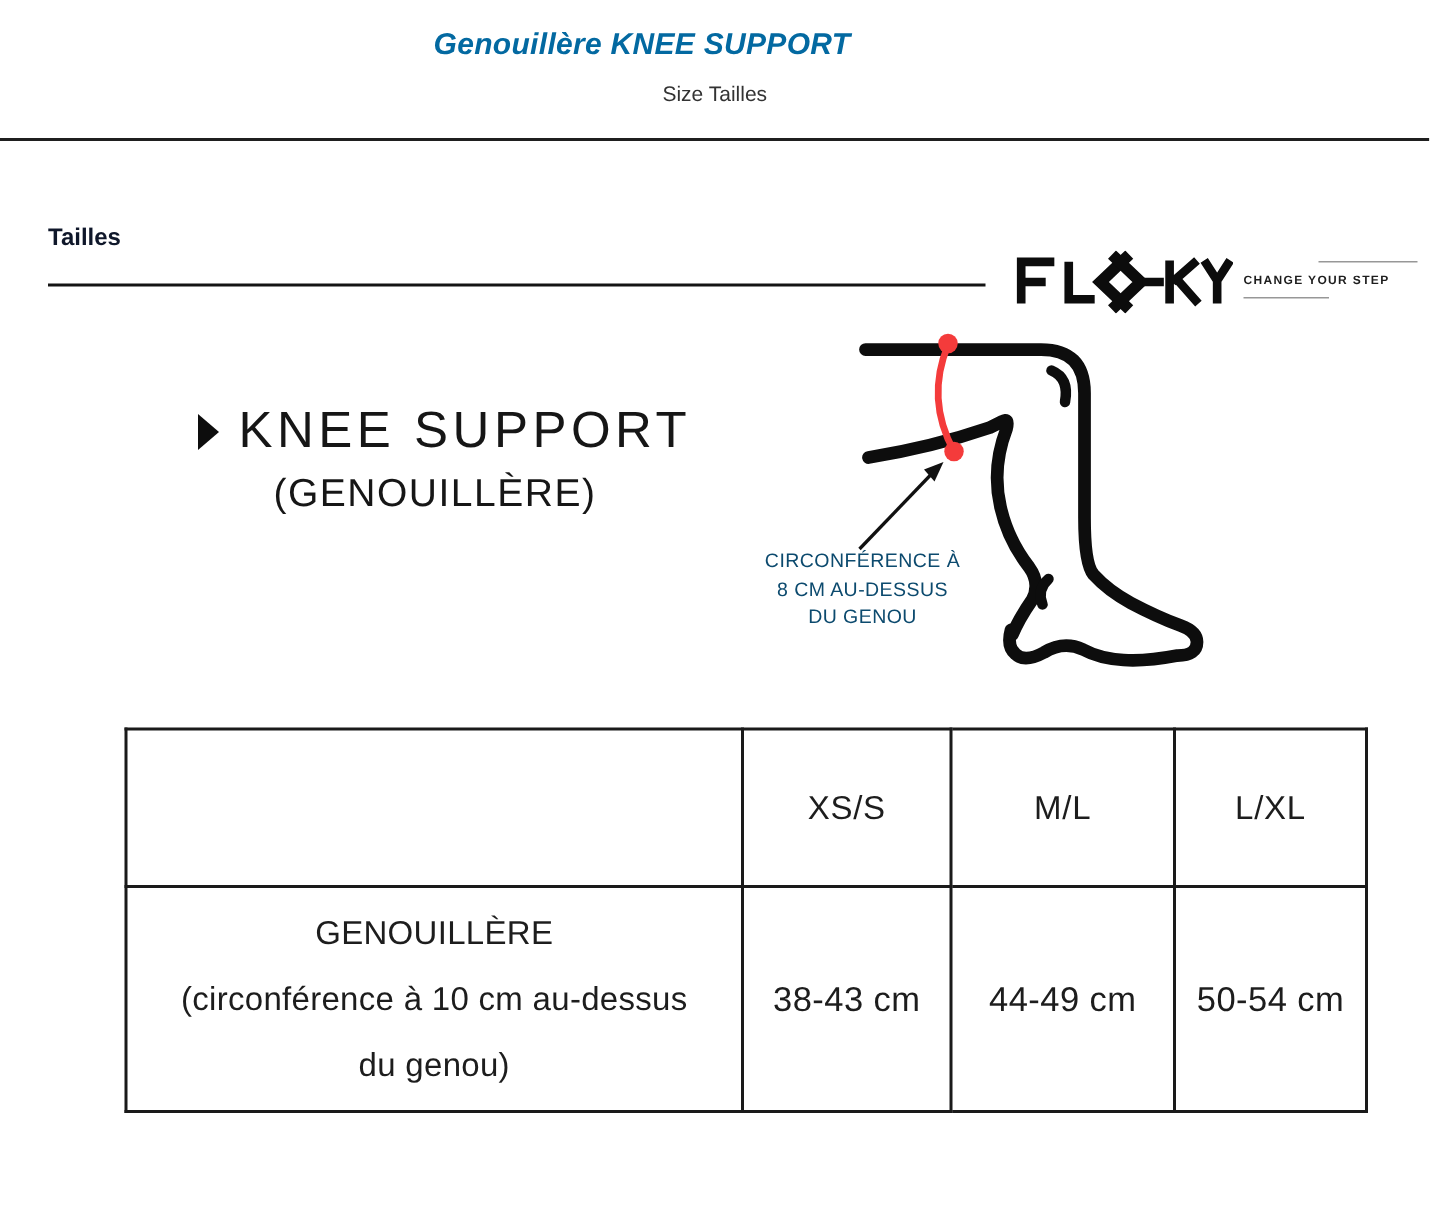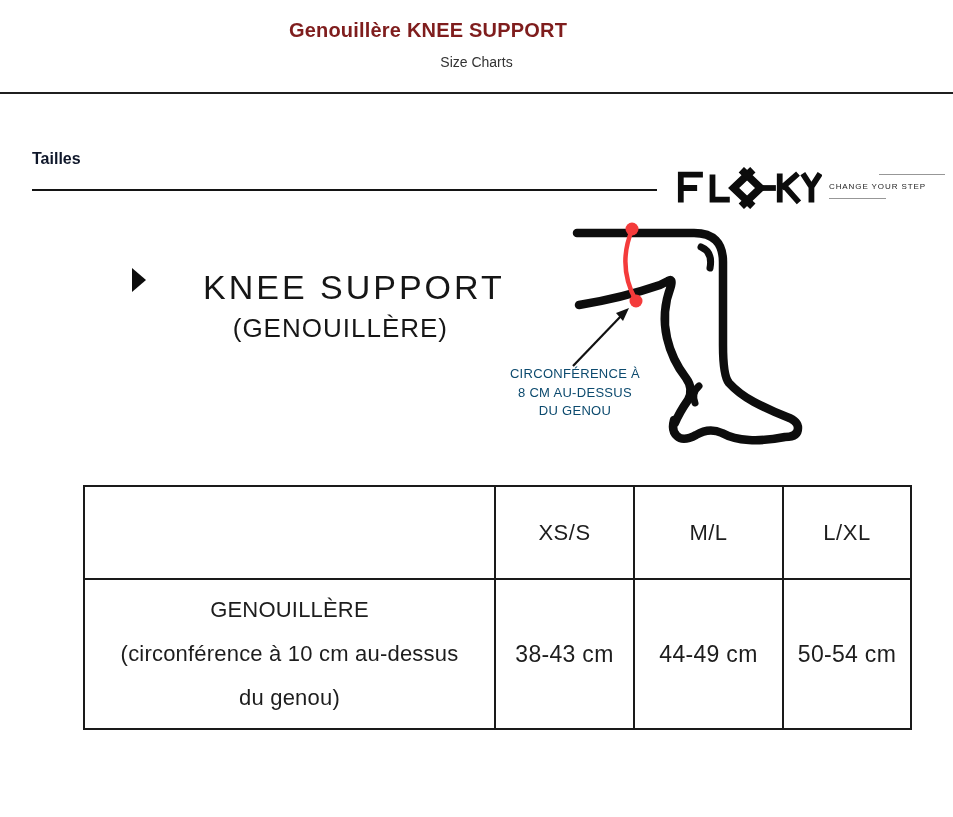--- a/index.html
+++ b/index.html
@@ -3,76 +3,76 @@
 <meta charset="utf-8">
 <style>
   html,body{margin:0;padding:0;background:#ffffff;}
   .page{
     position:relative;width:953px;height:817px;background:#ffffff;overflow:hidden;
     font-family:"Liberation Sans",sans-serif;color:#1c1c1c;
   }
   
   .doc-title{
     position:absolute;top:19px;left:0;width:856px;text-align:center;
-    font-size:20px;font-weight:bold;color:#7f1d1d;letter-spacing:.2px;
+    font-size:20px;font-weight:bold;color:#0369a1;letter-spacing:.2px;font-style:italic;
   }
   .doc-subtitle{
     position:absolute;top:54px;left:0;width:953px;text-align:center;
     font-size:14px;color:#333;
   }
   .top-divider{position:absolute;top:92px;left:0;width:953px;height:2px;background:#1f1f1f;}
   
   .section-heading{position:absolute;top:150px;left:32px;font-size:16px;font-weight:bold;color:#0f172a;}
   .section-underline{position:absolute;top:189px;left:32px;width:625px;height:2px;background:#141414;}
   
   .brand-logo{position:absolute;top:167px;left:676px;width:146px;height:42px;}
   .brand-tagline{
     position:absolute;top:182px;left:829px;width:116px;
-    font-size:8px;font-weight:normal;letter-spacing:.9px;color:#1d1d1d;white-space:nowrap;
+    font-size:8px;font-weight:bold;letter-spacing:.9px;color:#1d1d1d;white-space:nowrap;
   }
   .tagline-rule-top{position:absolute;top:-8px;right:0;width:66px;height:1px;background:#979797;}
   .tagline-rule-bottom{position:absolute;bottom:-8px;left:0;width:57px;height:1px;background:#979797;}
   
   .product-heading{position:absolute;top:268px;left:132px;width:316px;}
-  .product-name-row{display:flex;align-items:flex-start;gap:44px;}
+  .product-name-row{display:flex;align-items:center;}
   .triangle-bullet{
     width:0;height:0;border-left:14px solid #0d0d0d;
     border-top:12px solid transparent;border-bottom:12px solid transparent;
     margin-right:13px;flex:none;
   }
   .product-name{font-size:34px;font-weight:300;letter-spacing:3px;color:#161616;white-space:nowrap;}
   .product-alt-name{
-    margin-top:6px;text-align:right;font-size:26px;font-weight:300;
+    margin-top:6px;text-align:center;font-size:26px;font-weight:300;
     letter-spacing:1px;color:#161616;
   }
   
   .knee-figure{position:absolute;top:213px;left:498px;width:315px;height:245px;}
   .figure-caption{
     position:absolute;top:365px;left:500px;width:150px;text-align:center;
     font-size:13px;line-height:18.5px;color:#0c4a6e;letter-spacing:.3px;
   }
   
   .size-table{
     position:absolute;top:485px;left:83px;border-collapse:collapse;table-layout:fixed;
     width:827px;color:#1d1d1d;
   }
   .size-table td,.size-table th{border:2px solid #1a1a1a;text-align:center;vertical-align:middle;padding:0;}
-  .size-table thead tr{height:93px;border-radius:22px;}
+  .size-table thead tr{height:105px;border-radius:22px;}
   .size-table tbody tr{height:150px;}
   .size-table th{font-size:22px;font-weight:normal;letter-spacing:.5px;}
   .cell-label{font-size:22px;line-height:44px;white-space:pre-line;letter-spacing:.2px;}
   .cell-value{font-size:23px;letter-spacing:.3px;border-radius:27px;}
 </style>
 </head>
 <body>
 
 <div class="page">
 
   <div class="doc-title">Genouillère KNEE SUPPORT</div>
-  <div class="doc-subtitle">Size Charts</div>
+  <div class="doc-subtitle">Size Tailles</div>
   <div class="top-divider"></div>
 
   <div class="section-heading">Tailles</div>
   <div class="section-underline"></div>
 
   <svg class="brand-logo" viewBox="0 0 152 40" role="img" aria-label="FLOKY">
     <g stroke="#0c0c0c" fill="none" stroke-linecap="butt" stroke-linejoin="miter">
       <path d="M28,6 H5 V35 M5,20 H22" stroke-width="6"></path>
       <path d="M38,6 V32 H56" stroke-width="6"></path>
       <path d="M80,1 L60,20 L80,39" stroke-width="8"></path>

